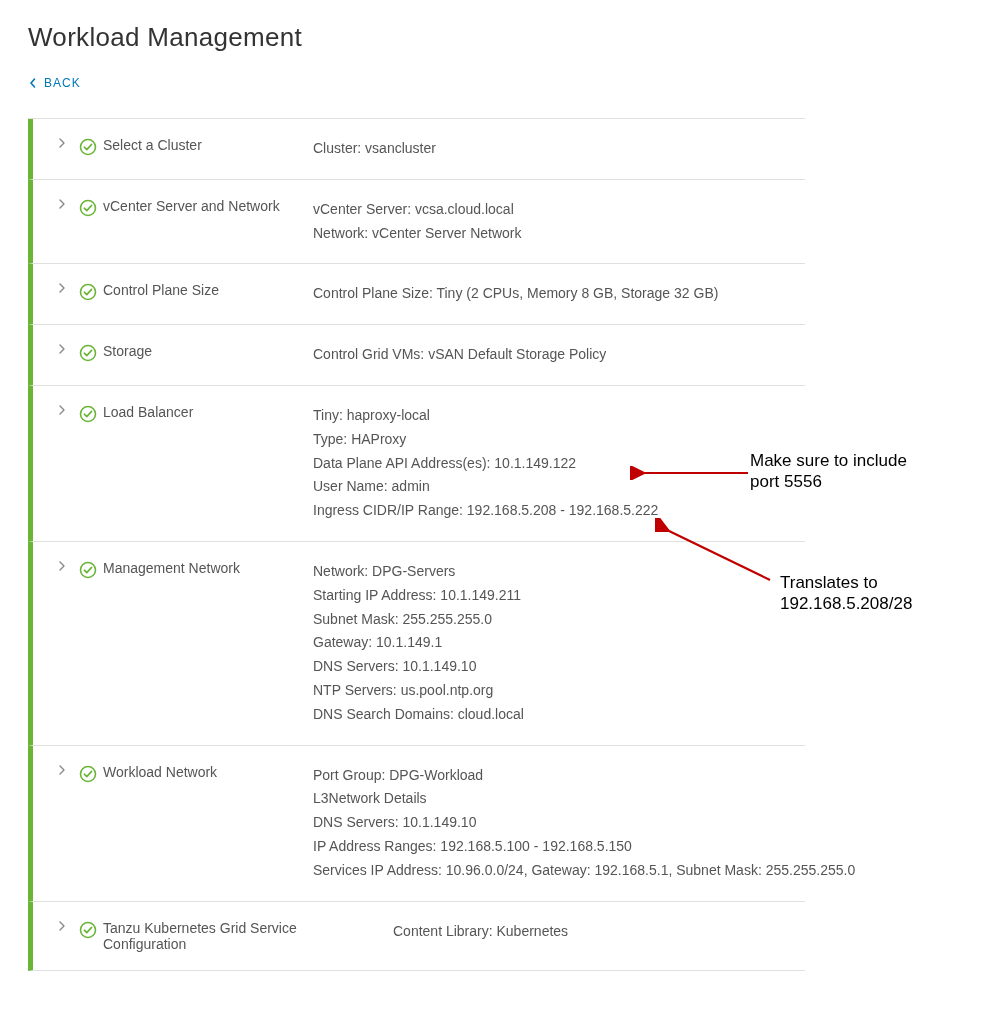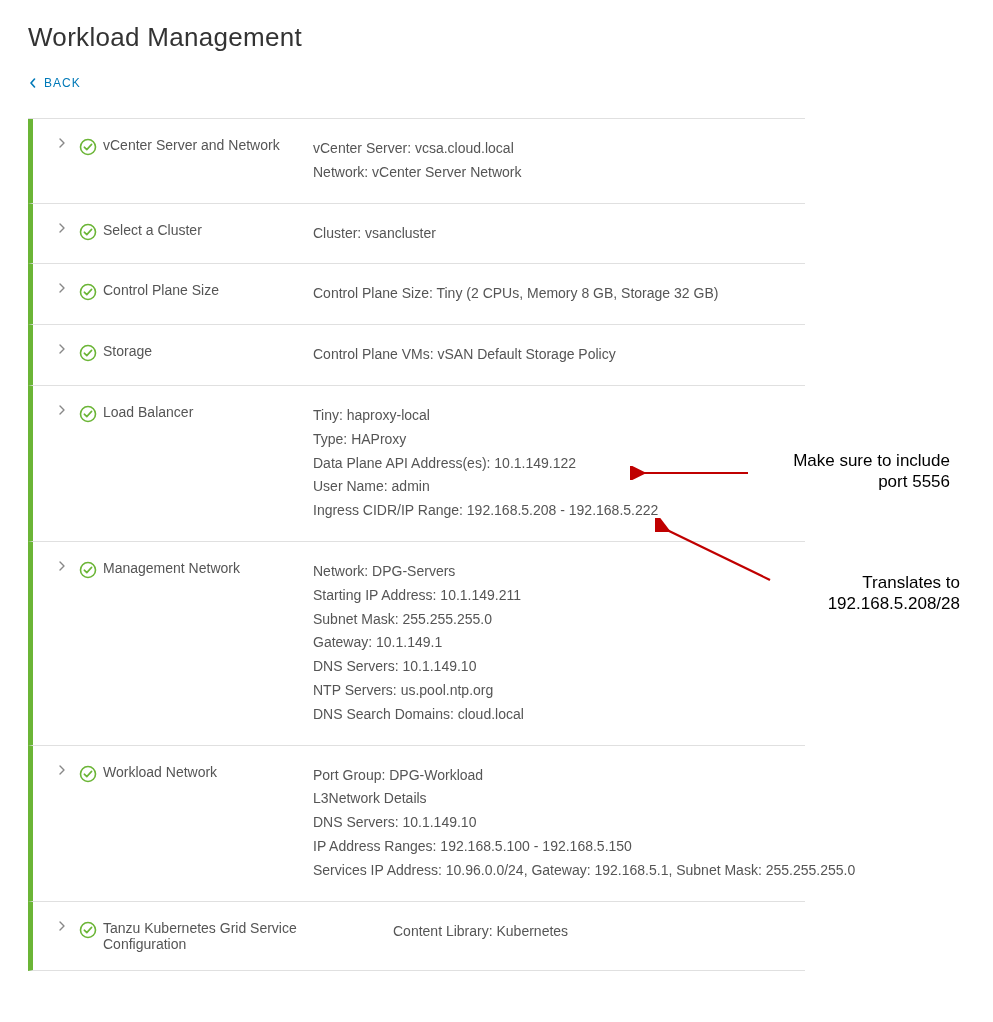--- a/index.html
+++ b/index.html
@@ -80,21 +80,21 @@
     position:absolute;
     left:0; top:0;
     width:993px;
     pointer-events:none;
   }
   .ann-text {
     position:absolute;
     color:#000;
     font-family: Arial, "Helvetica Neue", sans-serif;
     font-size:17px;
-    text-align:right;
+    text-align:left;
     line-height:1.25;
   }
   .ann-arrow {
     position:absolute;
   }
 </style>
 </head>
 <body>
 
 <div class="page">
@@ -115,78 +115,78 @@
         <svg width="10" height="10" viewBox="0 0 10 10">
             <path d="M3 1 L7 5 L3 9" stroke="#888" stroke-width="1.4" fill="none" stroke-linecap="round" stroke-linejoin="round"></path>
           </svg>
       </span>
       <span class="status">
         <svg width="18" height="18" viewBox="0 0 18 18">
             <circle cx="9" cy="9" r="7.5" stroke="#6bb536" stroke-width="1.6" fill="none"></circle>
             <path d="M5.3 9.2 L7.8 11.6 L12.6 6.4" stroke="#6bb536" stroke-width="1.6" fill="none" stroke-linecap="round" stroke-linejoin="round"></path>
           </svg>
       </span>
+      <div class="label">Select a Cluster</div>
+      <div class="summary">
+        <div>Cluster: vsancluster</div>
+      </div>
+    </div>
+
+    <div class="step">
+      <span class="chevron">
+        <svg width="10" height="10" viewBox="0 0 10 10">
+            <path d="M3 1 L7 5 L3 9" stroke="#888" stroke-width="1.4" fill="none" stroke-linecap="round" stroke-linejoin="round"></path>
+          </svg>
+      </span>
+      <span class="status">
+        <svg width="18" height="18" viewBox="0 0 18 18">
+            <circle cx="9" cy="9" r="7.5" stroke="#6bb536" stroke-width="1.6" fill="none"></circle>
+            <path d="M5.3 9.2 L7.8 11.6 L12.6 6.4" stroke="#6bb536" stroke-width="1.6" fill="none" stroke-linecap="round" stroke-linejoin="round"></path>
+          </svg>
+      </span>
       <div class="label">vCenter Server and Network</div>
       <div class="summary">
         <div>vCenter Server: vcsa.cloud.local</div>
         <div>Network: vCenter Server Network</div>
       </div>
     </div>
 
     <div class="step">
       <span class="chevron">
         <svg width="10" height="10" viewBox="0 0 10 10">
             <path d="M3 1 L7 5 L3 9" stroke="#888" stroke-width="1.4" fill="none" stroke-linecap="round" stroke-linejoin="round"></path>
           </svg>
       </span>
       <span class="status">
         <svg width="18" height="18" viewBox="0 0 18 18">
             <circle cx="9" cy="9" r="7.5" stroke="#6bb536" stroke-width="1.6" fill="none"></circle>
             <path d="M5.3 9.2 L7.8 11.6 L12.6 6.4" stroke="#6bb536" stroke-width="1.6" fill="none" stroke-linecap="round" stroke-linejoin="round"></path>
           </svg>
       </span>
-      <div class="label">Select a Cluster</div>
-      <div class="summary">
-        <div>Cluster: vsancluster</div>
-      </div>
-    </div>
-
-    <div class="step">
-      <span class="chevron">
-        <svg width="10" height="10" viewBox="0 0 10 10">
-            <path d="M3 1 L7 5 L3 9" stroke="#888" stroke-width="1.4" fill="none" stroke-linecap="round" stroke-linejoin="round"></path>
-          </svg>
-      </span>
-      <span class="status">
-        <svg width="18" height="18" viewBox="0 0 18 18">
-            <circle cx="9" cy="9" r="7.5" stroke="#6bb536" stroke-width="1.6" fill="none"></circle>
-            <path d="M5.3 9.2 L7.8 11.6 L12.6 6.4" stroke="#6bb536" stroke-width="1.6" fill="none" stroke-linecap="round" stroke-linejoin="round"></path>
-          </svg>
-      </span>
       <div class="label">Control Plane Size</div>
       <div class="summary">
         <div>Control Plane Size: Tiny (2 CPUs, Memory 8 GB, Storage 32 GB)</div>
       </div>
     </div>
 
     <div class="step">
       <span class="chevron">
         <svg width="10" height="10" viewBox="0 0 10 10">
             <path d="M3 1 L7 5 L3 9" stroke="#888" stroke-width="1.4" fill="none" stroke-linecap="round" stroke-linejoin="round"></path>
           </svg>
       </span>
       <span class="status">
         <svg width="18" height="18" viewBox="0 0 18 18">
             <circle cx="9" cy="9" r="7.5" stroke="#6bb536" stroke-width="1.6" fill="none"></circle>
             <path d="M5.3 9.2 L7.8 11.6 L12.6 6.4" stroke="#6bb536" stroke-width="1.6" fill="none" stroke-linecap="round" stroke-linejoin="round"></path>
           </svg>
       </span>
       <div class="label">Storage</div>
       <div class="summary">
-        <div>Control Plane VMs: vSAN Default Storage Policy</div>
+        <div>Control Grid VMs: vSAN Default Storage Policy</div>
       </div>
     </div>
 
     <div class="step">
       <span class="chevron">
         <svg width="10" height="10" viewBox="0 0 10 10">
             <path d="M3 1 L7 5 L3 9" stroke="#888" stroke-width="1.4" fill="none" stroke-linecap="round" stroke-linejoin="round"></path>
           </svg>
       </span>
       <span class="status">

